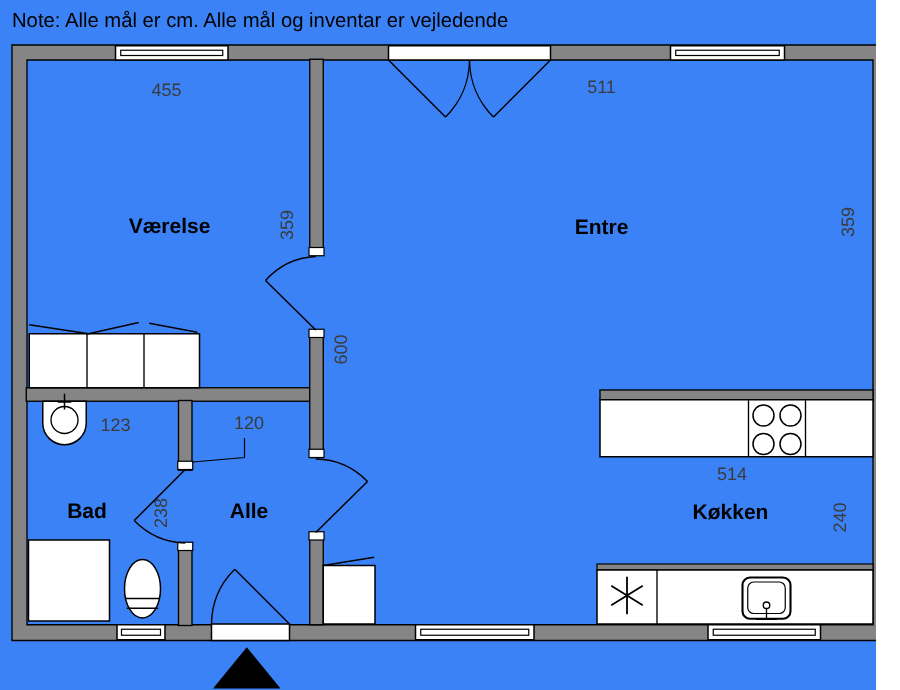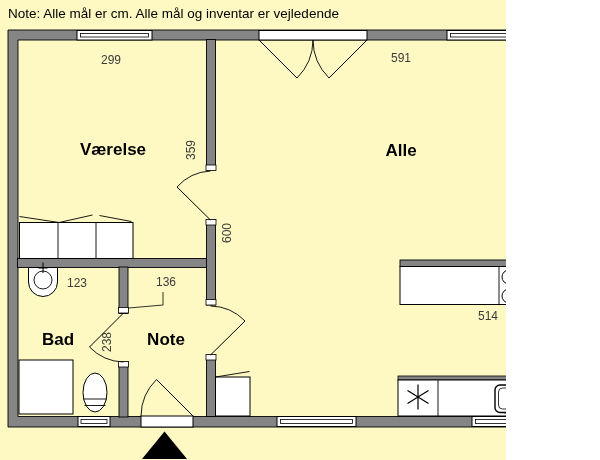--- a/index.html
+++ b/index.html
@@ -1,21 +1,21 @@
 <!DOCTYPE html>
 <html><head>
 <meta charset="utf-8">
 <style>
   html,body{margin:0;padding:0;background:#ffffff;}
-  #stage{position:relative;width:506px;height:460px;background:#fef9c3;overflow:hidden;
+  #stage{position:relative;width:584px;height:460px;background:#3b82f6;overflow:hidden;
          font-family:"Liberation Sans",sans-serif;}
   #plan-svg{position:absolute;left:0;top:0;}
   .note{position:absolute;left:8px;top:6px;font-size:13.5px;color:#000;white-space:nowrap;}
   .room-label{position:absolute;transform:translate(-50%,-50%);font-weight:bold;
-              font-size:17px;color:#000;white-space:nowrap;}
+              font-size:14px;color:#000;white-space:nowrap;}
   .dim{position:absolute;transform:translate(-50%,-50%);font-size:12px;color:#3b3b3b;white-space:nowrap;}
   .dim.rot{transform:translate(-50%,-50%) rotate(-90deg);}
 </style>
 </head>
 <body>
 
 <div id="stage">
 
   <div class="note">Note: Alle mål er cm. Alle mål og inventar er vejledende</div>
 
@@ -147,28 +147,29 @@
     </g>
 
     <g stroke="#000000" fill="none">
       <path d="M163 292 V305 L128.5 308" stroke-width="0.8"></path>
     </g>
 
     <polygon points="142,459 187,459 164.5,431.5" fill="#000000"></polygon>
   </svg>
 
   <div class="room-label" style="left:113px;top:150px">Værelse</div>
-  <div class="room-label" style="left:401px;top:151px">Alle</div>
+  <div class="room-label" style="left:401px;top:151px">Entre</div>
   <div class="room-label" style="left:58px;top:340px">Bad</div>
-  <div class="room-label" style="left:166px;top:340px">Note</div>
+  <div class="room-label" style="left:166px;top:340px">Alle</div>
+  <div class="room-label" style="left:487px;top:341px">Køkken</div>
 
-  <div class="dim" style="left:111px;top:60px">299</div>
-  <div class="dim" style="left:401px;top:58px">591</div>
+  <div class="dim" style="left:111px;top:60px">455</div>
+  <div class="dim" style="left:401px;top:58px">511</div>
   <div class="dim rot" style="left:191px;top:150px">359</div>
   <div class="dim rot" style="left:565px;top:148px">359</div>
   <div class="dim rot" style="left:227px;top:233px">600</div>
   <div class="dim" style="left:77px;top:283px">123</div>
-  <div class="dim" style="left:166px;top:282px">136</div>
+  <div class="dim" style="left:166px;top:282px">120</div>
   <div class="dim rot" style="left:107px;top:342px">238</div>
   <div class="dim" style="left:488px;top:316px">514</div>
   <div class="dim rot" style="left:560px;top:345px">240</div>
 
 </div>
 
 </body></html>

